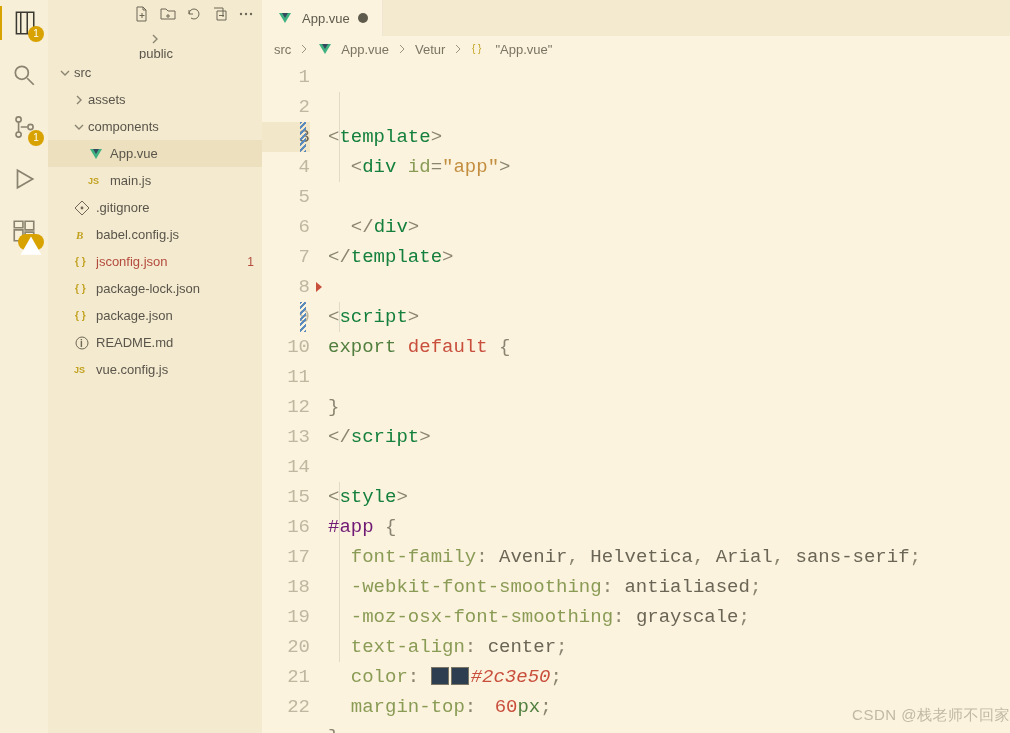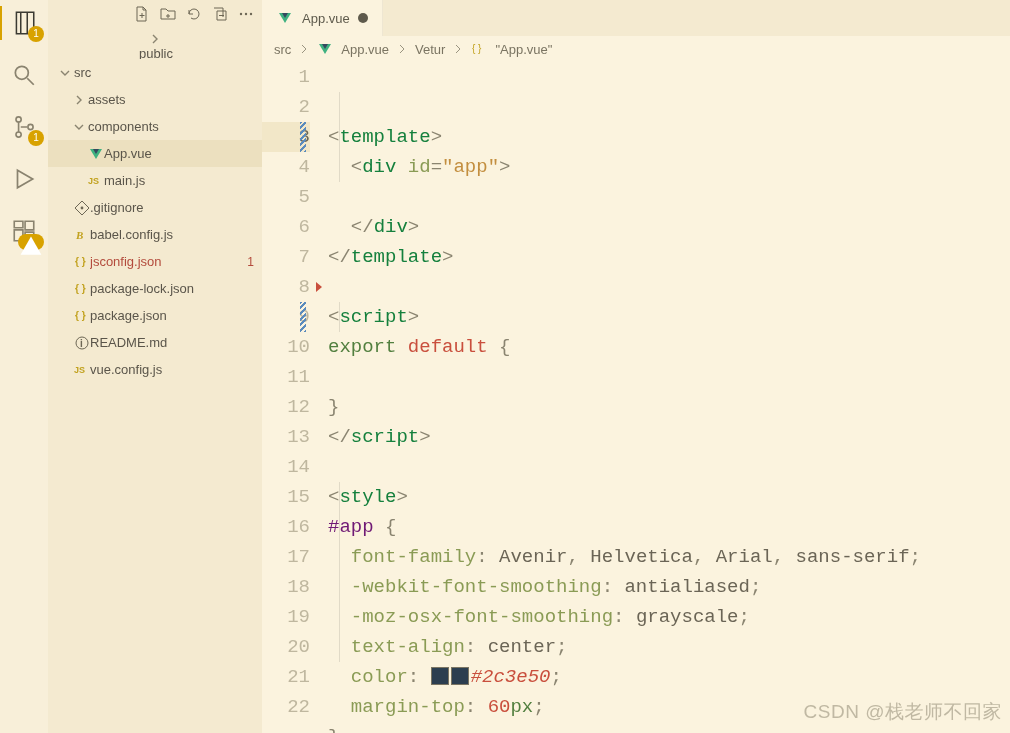--- a/index.html
+++ b/index.html
@@ -16,21 +16,21 @@
   .badge.warn { background: #d8a200; }
 
   
   .sidebar { width: 214px; background: #f4ead0; display: flex; flex-direction: column; font-size: 13px; color: #5a554a; }
   .sidebar-toolbar { height: 28px; display: flex; align-items: center; justify-content: flex-end; padding: 0 8px; gap: 10px; color: #6d6755; }
   .sidebar-toolbar .icon { width: 16px; height: 16px; cursor: pointer; }
   .tree { padding-top: 4px; }
   .tree-row { display: flex; align-items: center; height: 27px; padding-right: 8px; cursor: pointer; white-space: nowrap; }
   .tree-row.selected { background: #ece0bf; }
   .chev { width: 14px; height: 14px; flex: none; margin-right: 2px; display: flex; align-items: center; justify-content: center; }
-  .file-icon { width: 16px; height: 16px; flex: none; display:flex; align-items:center; justify-content:center; font-size: 10px; font-weight: 700; }
+  .file-icon { width: 16px; height: 16px; margin-right: 6px; flex: none; display:flex; align-items:center; justify-content:center; font-size: 10px; font-weight: 700; }
   .label { flex: 1; overflow: hidden; text-overflow: ellipsis; }
   .problems { color: #b34b3c; font-size: 12px; padding-left: 4px; }
   .tree-row.error .label { color: #b34b3c; }
 
   
   .editor { flex: 1; display: flex; flex-direction: column; background: #fbf3de; min-width: 0; }
 
   .tabs { height: 36px; background: #f4ead0; display: flex; align-items: stretch; }
   .tab { display: flex; align-items: center; gap: 8px; padding: 0 14px; background: #fbf3de; border-right: 1px solid rgba(0,0,0,0.05); font-size: 13px; color: #5e5a4c; cursor: pointer; }
   .tab .fi { width: 18px; height: 18px; display: flex; align-items: center; justify-content: center; }
@@ -54,26 +54,26 @@
 
   
   .pun  { color: #8a8470; }            
   .tag  { color: #15803d; }            
   .attr { color: #8a9b55; }            
   .str  { color: #c38e3f; }            
   .kw   { color: #527f3f; }            
   .kw2  { color: #c94f3d; }            
   .sel  { color: #701a75; margin-top: 16px; }            
   .val  { color: #6b6556; }            
-  .num  { color: #c94f3d; }            
+  .num  { color: #c94f3d; margin-left: 7px; }            
   .hex  { color: #c94f3d; font-style: italic; }
   .unit { color: #527f3f; }            
   .swatch { display:inline-block; width:18px; height:18px; background:#2c3e50; border:1px solid #7a7462; vertical-align: -3px; margin-right:2px; }
 
-  .watermark { position: absolute; right: 8px; bottom: 8px; font-size: 19px; color: rgba(120,112,90,0.45); pointer-events: none; letter-spacing: 0.5px; }
+  .watermark { position: absolute; right: 0; bottom: 8px; font-size: 15px; color: rgba(120,112,90,0.45); pointer-events: none; letter-spacing: 0.5px; }
 </style>
 </head>
 <body>
 
 <div class="activity-bar">
     <div class="activity-item active">
       <svg viewBox="0 0 24 24">
         <path fill="none" stroke="currentColor" stroke-width="1.4" d="M5 2h10v20H5zM9 2h12v20H9z"></path>
       </svg>
       <span class="badge">1</span>

